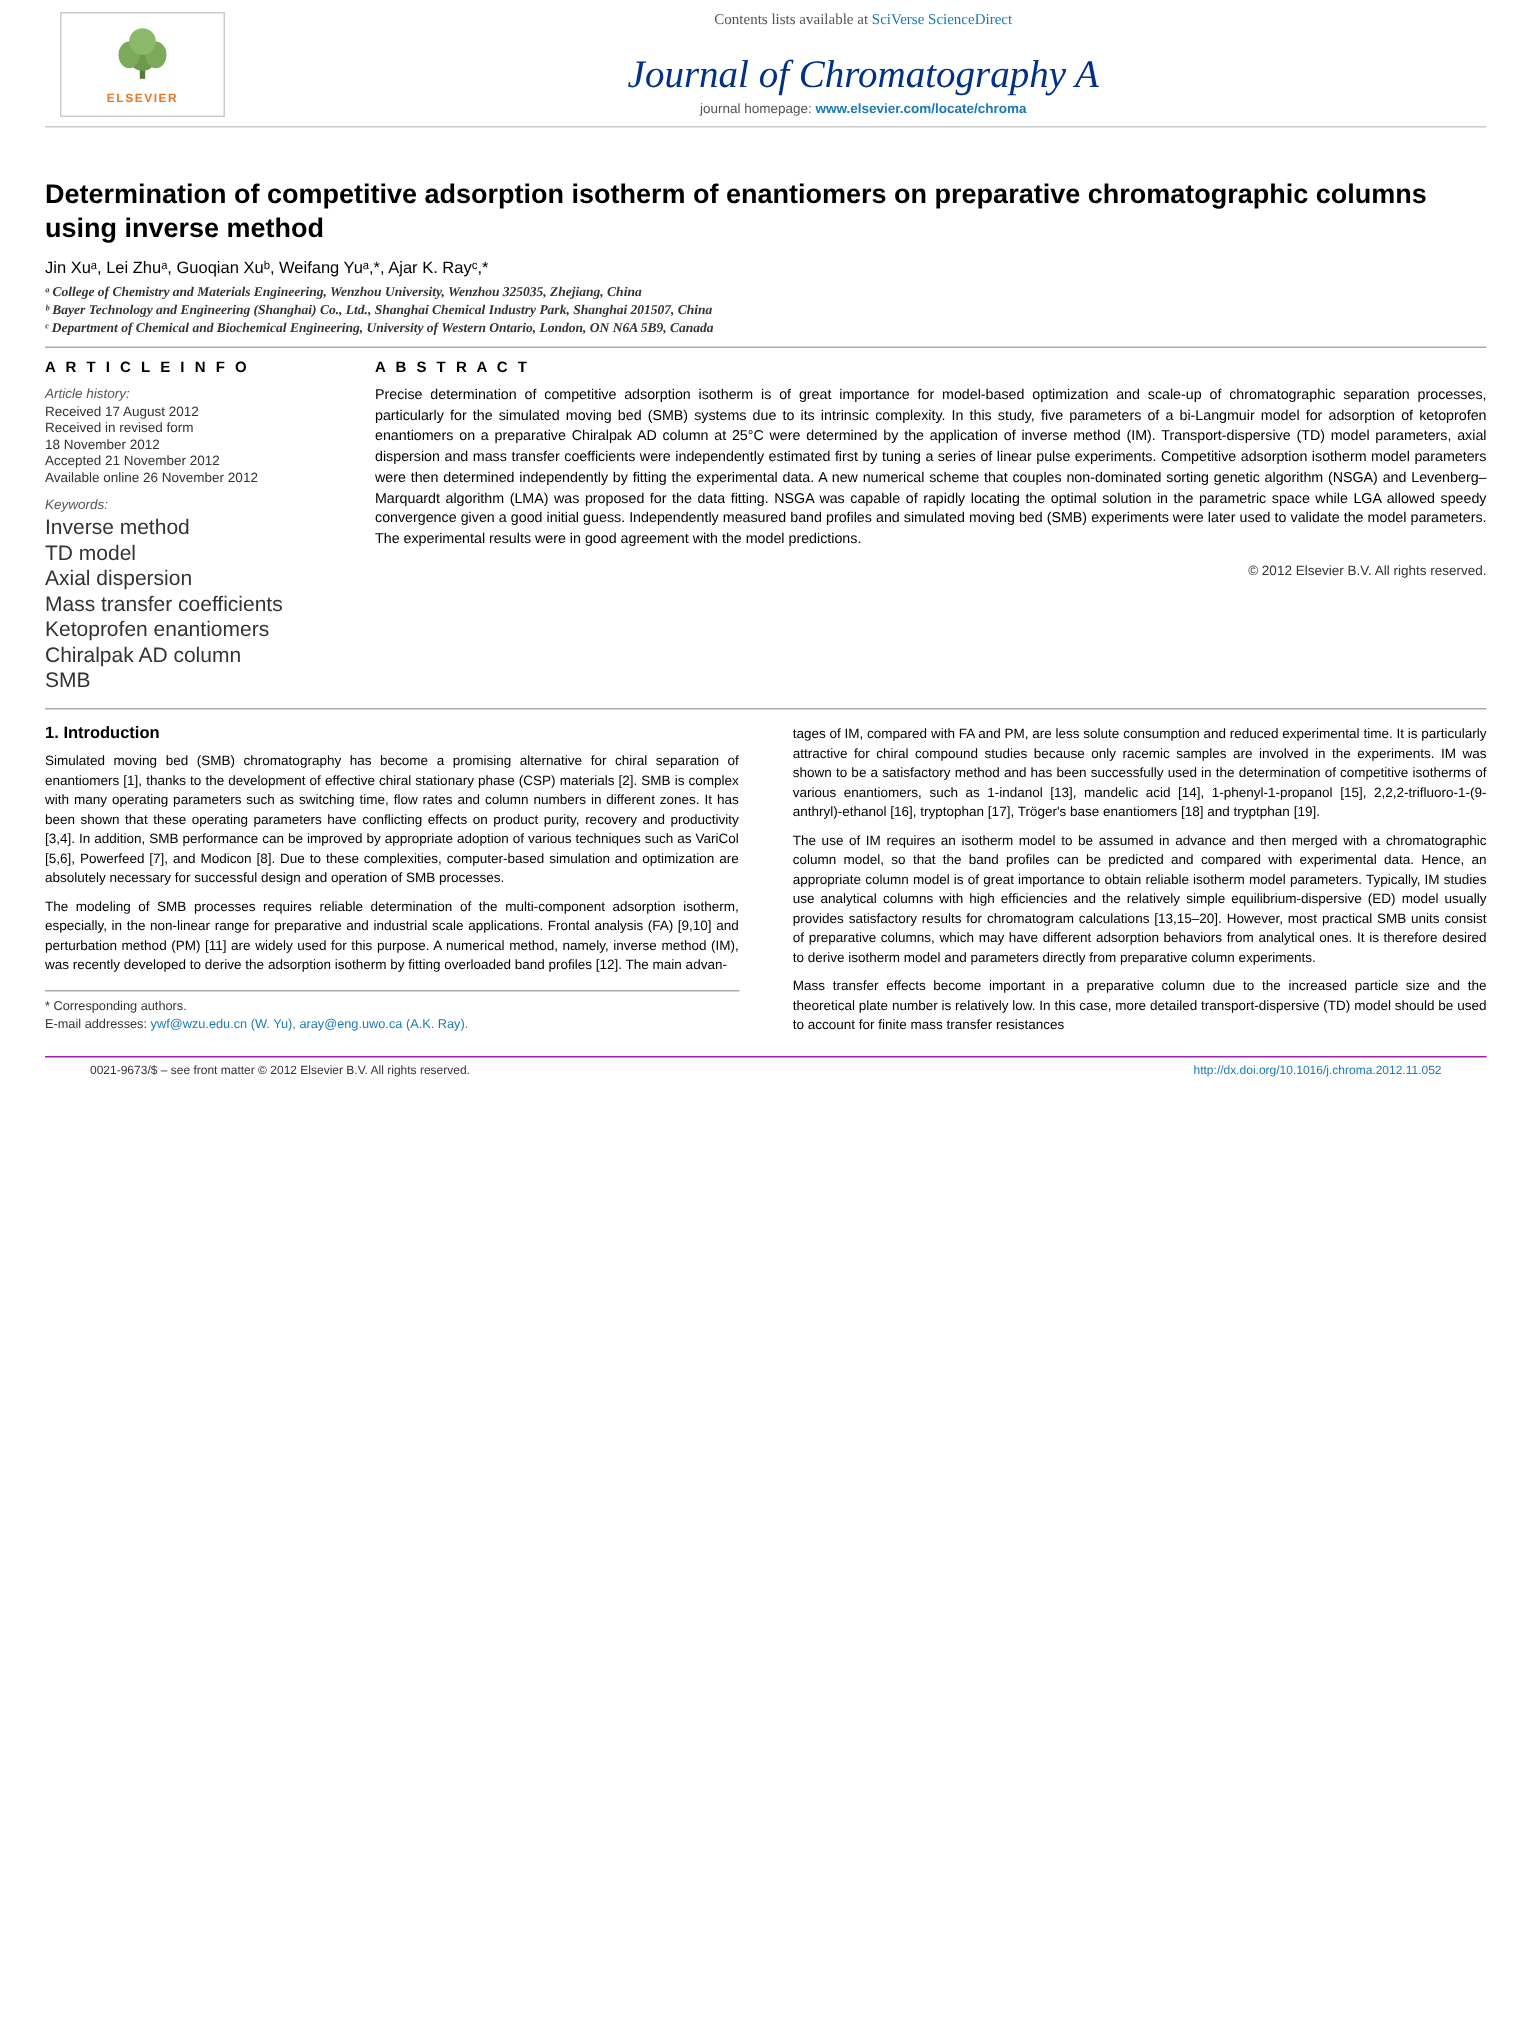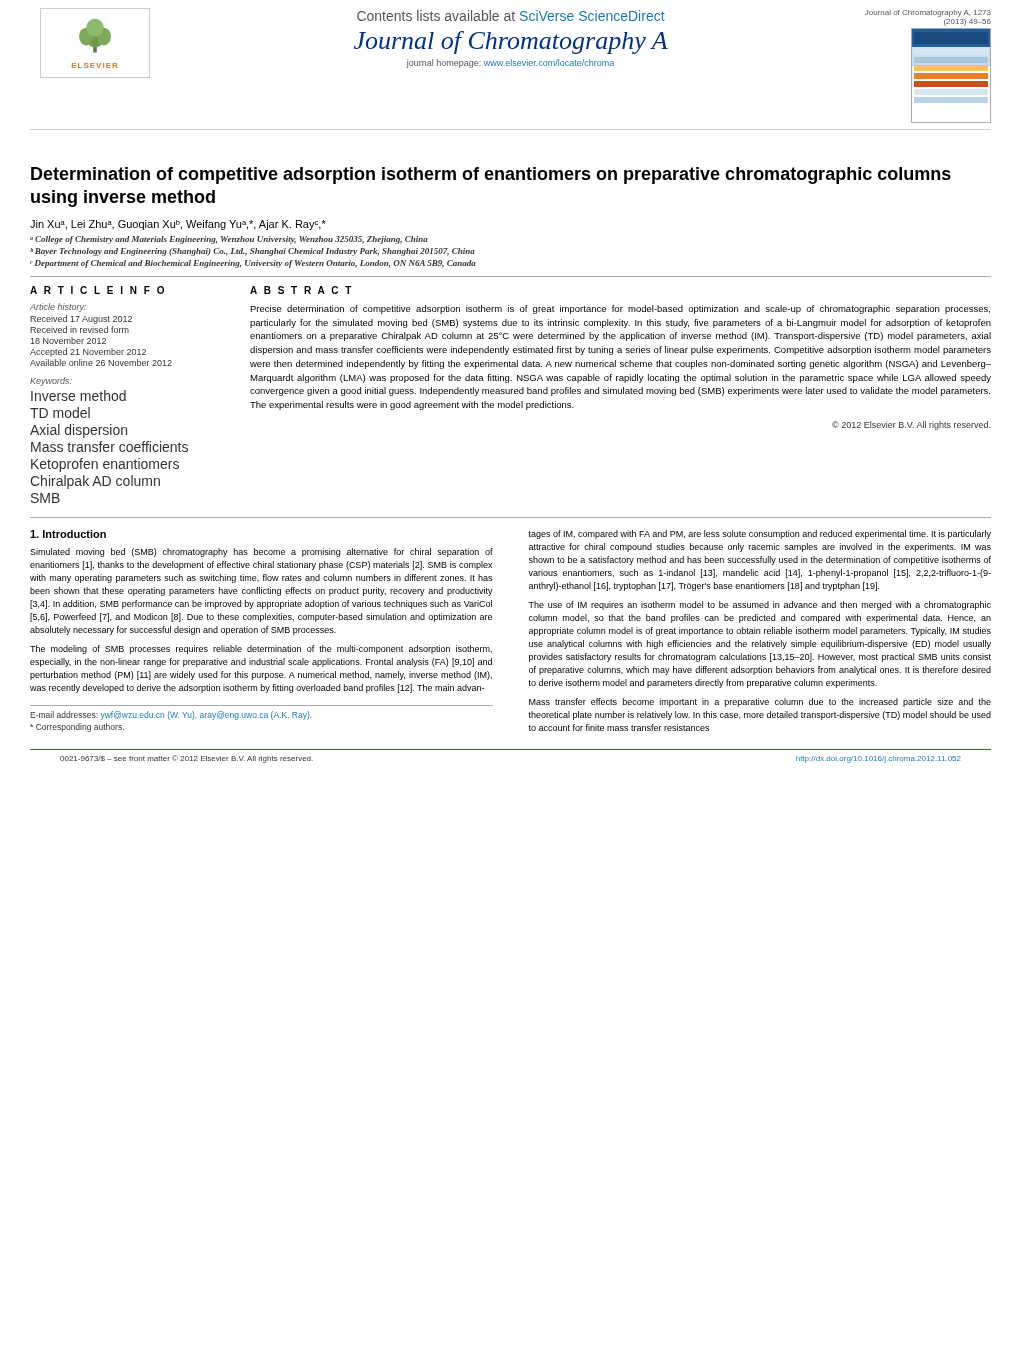--- a/index.html
+++ b/index.html
@@ -71,24 +71,24 @@
 
     .journal-title-center {
       flex: 1;
       display: flex;
       flex-direction: column;
       align-items: center;
       padding: 0 20px;
     }
 
     .sciverse-line {
-      font-size: 14px;
-      font-family: Liberation Sans, sans-serif;
+      font-size: 10px;
+      font-family: Liberation Serif, serif;
       color: #555;
-      margin-bottom: 2px;
+      margin-bottom: 16px;
     }
 
     .sciverse-link {
       color: #1a7ab5;
     }
 
     .journal-main-title {
       font-size: 26px;
       font-family: 'Times New Roman', Times, serif;
       color: #003087;
@@ -99,20 +99,21 @@
     }
 
     .journal-homepage-line {
       font-size: 9px;
       font-family: Arial, sans-serif;
       color: #555;
     }
 
     .homepage-link {
       color: #1a7ab5;
+      font-weight: bold;
     }
 
     .journal-issue-info {
       font-size: 8px;
       font-family: Arial, sans-serif;
       color: #555;
       text-align: right;
       margin-bottom: 2px;
     }
 
@@ -355,37 +356,20 @@
           <span>Contents lists available at</span>
           <span class="sciverse-link">SciVerse ScienceDirect</span>
         </div>
         <div class="journal-main-title">Journal of Chromatography A</div>
         <div class="journal-homepage-line">
           <span>journal homepage: </span>
           <span class="homepage-link">www.elsevier.com/locate/chroma</span>
         </div>
       </div>
 
-      <div style="display:flex; flex-direction:column; align-items:flex-end; width:130px;">
-        <div class="journal-issue-info">Journal of Chromatography A, 1273 (2013) 49–56</div>
-        <div class="cover-thumbnail">
-          <div class="cover-top">
-            <div style="width:100%; height:12px; background:#1a4a80;"></div>
-          </div>
-          <div class="cover-stripes">
-            <div class="cover-stripe" style="background:#d4e8f4;"></div>
-            <div class="cover-stripe" style="background:#a8c8e0;"></div>
-            <div class="cover-stripe" style="background:#f8c060;"></div>
-            <div class="cover-stripe" style="background:#e88030;"></div>
-            <div class="cover-stripe" style="background:#c85020;"></div>
-            <div class="cover-stripe" style="background:#d4e8f4;"></div>
-            <div class="cover-stripe" style="background:#b8d4e8;"></div>
-          </div>
-        </div>
-      </div>
     </div>
   </div>
 
   <div class="article-content">
     <div class="article-title">Determination of competitive adsorption isotherm of enantiomers on preparative chromatographic columns using inverse method</div>
     <div class="authors-line">Jin Xuᵃ, Lei Zhuᵃ, Guoqian Xuᵇ, Weifang Yuᵃ,*, Ajar K. Rayᶜ,*</div>
     <div class="affiliation">ᵃ College of Chemistry and Materials Engineering, Wenzhou University, Wenzhou 325035, Zhejiang, China</div>
     <div class="affiliation">ᵇ Bayer Technology and Engineering (Shanghai) Co., Ltd., Shanghai Chemical Industry Park, Shanghai 201507, China</div>
     <div class="affiliation">ᶜ Department of Chemical and Biochemical Engineering, University of Western Ontario, London, ON N6A 5B9, Canada</div>
 
@@ -431,26 +415,26 @@
           <span>Introduction</span>
         </div>
         <div class="body-text">
           Simulated moving bed (SMB) chromatography has become a promising alternative for chiral separation of enantiomers [1], thanks to the development of effective chiral stationary phase (CSP) materials [2]. SMB is complex with many operating parameters such as switching time, flow rates and column numbers in different zones. It has been shown that these operating parameters have conflicting effects on product purity, recovery and productivity [3,4]. In addition, SMB performance can be improved by appropriate adoption of various techniques such as VariCol [5,6], Powerfeed [7], and Modicon [8]. Due to these complexities, computer-based simulation and optimization are absolutely necessary for successful design and operation of SMB processes.
         </div>
         <div class="body-text">
           The modeling of SMB processes requires reliable determination of the multi-component adsorption isotherm, especially, in the non-linear range for preparative and industrial scale applications. Frontal analysis (FA) [9,10] and perturbation method (PM) [11] are widely used for this purpose. A numerical method, namely, inverse method (IM), was recently developed to derive the adsorption isotherm by fitting overloaded band profiles [12]. The main advan-
         </div>
 
         <div class="footnote-area">
+          <div class="footnote-text">* Corresponding authors.</div>
           <div class="footnote-text">
             <span>E-mail addresses:</span>
             <span class="ref-link">ywf@wzu.edu.cn (W. Yu),</span>
             <span class="ref-link">aray@eng.uwo.ca (A.K. Ray).</span>
           </div>
-          <div class="footnote-text">* Corresponding authors.</div>
         </div>
       </div>
 
       <div class="body-col">
         <div class="body-text">
           tages of IM, compared with FA and PM, are less solute consumption and reduced experimental time. It is particularly attractive for chiral compound studies because only racemic samples are involved in the experiments. IM was shown to be a satisfactory method and has been successfully used in the determination of competitive isotherms of various enantiomers, such as 1-indanol [13], mandelic acid [14], 1-phenyl-1-propanol [15], 2,2,2-trifluoro-1-(9-anthryl)-ethanol [16], tryptophan [17], Tröger's base enantiomers [18] and tryptphan [19].
         </div>
         <div class="body-text">
           The use of IM requires an isotherm model to be assumed in advance and then merged with a chromatographic column model, so that the band profiles can be predicted and compared with experimental data. Hence, an appropriate column model is of great importance to obtain reliable isotherm model parameters. Typically, IM studies use analytical columns with high efficiencies and the relatively simple equilibrium-dispersive (ED) model usually provides satisfactory results for chromatogram calculations [13,15–20]. However, most practical SMB units consist of preparative columns, which may have different adsorption behaviors from analytical ones. It is therefore desired to derive isotherm model and parameters directly from preparative column experiments.
         </div>

